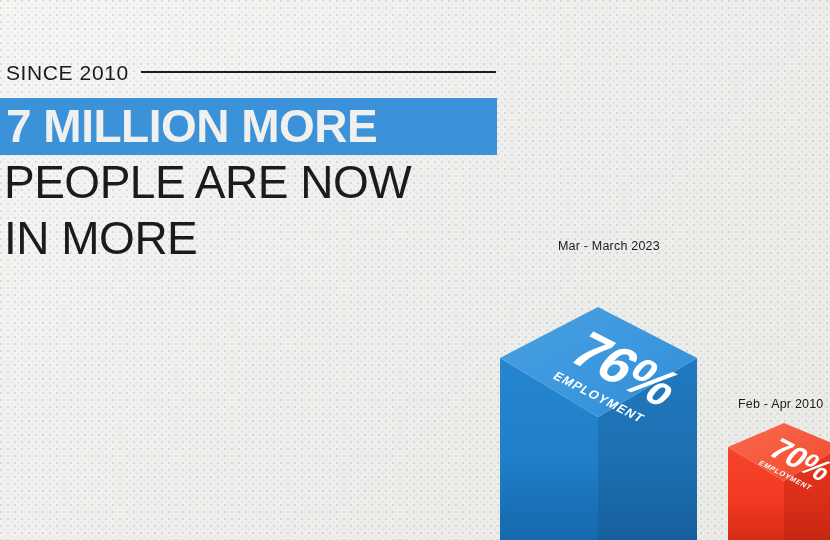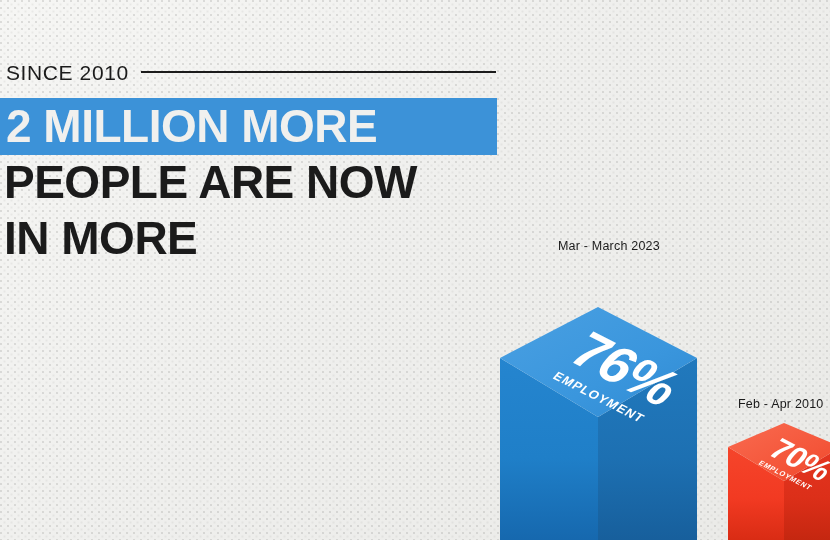--- a/index.html
+++ b/index.html
@@ -84,21 +84,21 @@
     color: #f0f0ee;
     white-space: nowrap;
     line-height: 1;
     font-stretch: condensed;
   }
 
   .line-dark {
     position: absolute;
     left: 4px;
     font-size: 46px;
-    font-weight: 700;
+    font-weight: 400;
     letter-spacing: -0.5px;
     color: #1b1b1b;
     white-space: nowrap;
     line-height: 1;
   }
   #headline-line-2 { top: 159px; }
   #headline-line-3 { top: 215px; }
 
   
   .bar-group { position: absolute; }
@@ -154,21 +154,21 @@
 <div id="infographic">
 
   <div class="headline-area">
 
     <div class="kicker-row">
       <span class="kicker">SINCE 2010</span>
       <span class="kicker-rule"></span>
     </div>
 
     <div class="line-highlight">
-      <span class="txt">2 MILLION MORE</span>
+      <span class="txt">7 MILLION MORE</span>
     </div>
 
     <div class="line-dark" id="headline-line-2">PEOPLE ARE NOW</div>
 
     <div class="line-dark" id="headline-line-3">IN MORE</div>
   </div>
 
   <div class="bar-group" id="bar-group-2023">
 
     <div class="bar-label" id="bar-label-2023">Mar - March 2023</div>

